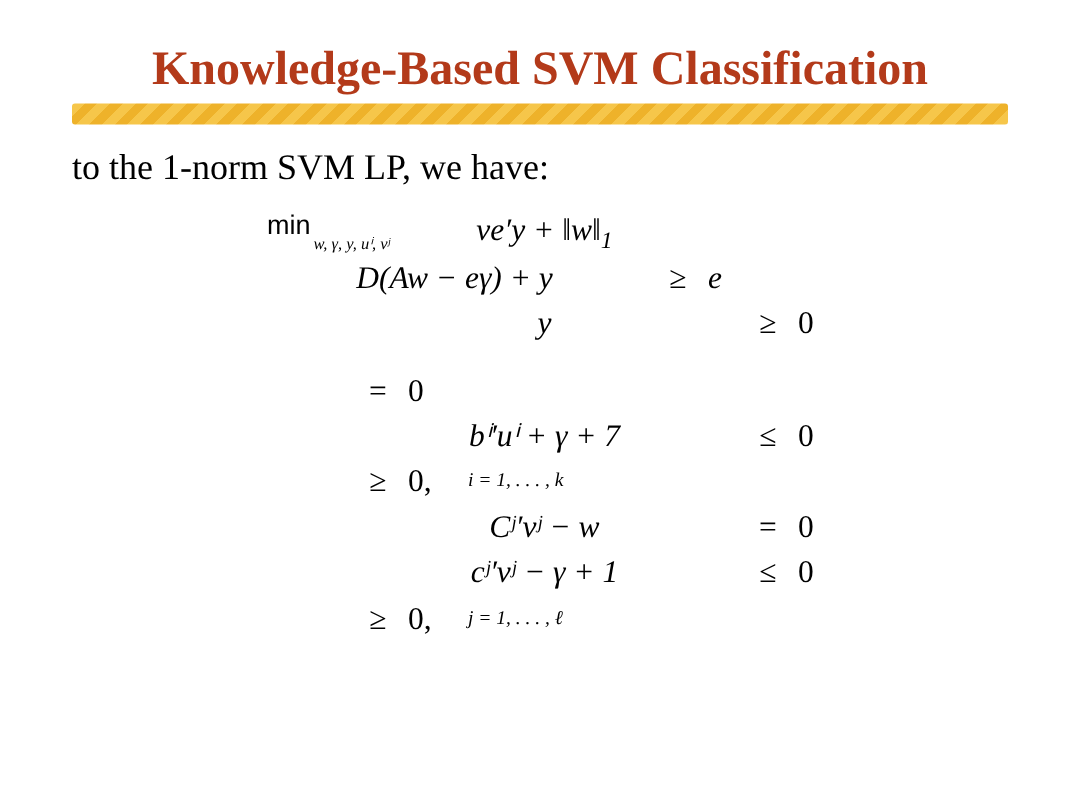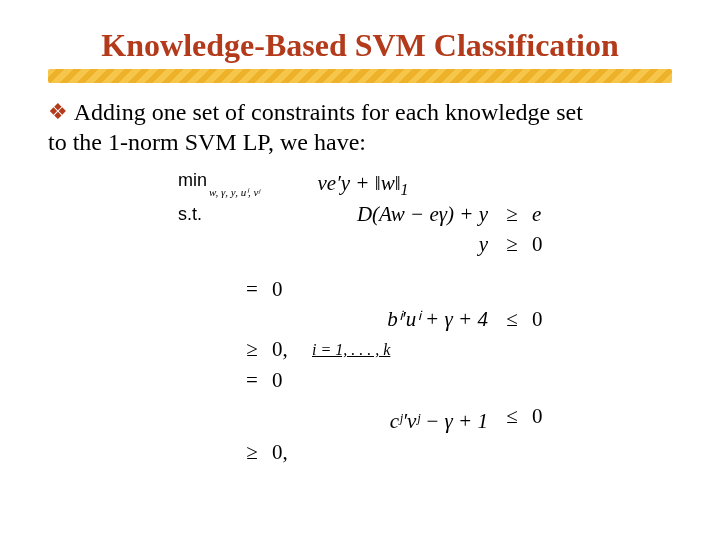--- a/index.html
+++ b/index.html
@@ -65,36 +65,35 @@
     white-space: nowrap;
   }
   .math-row .col-label {
     width: 60px;
     text-align: left;
     font-family: Arial, Helvetica, sans-serif;
     font-size: 18px;
   }
   .math-row .col-left {
     width: 250px;
-    text-align: right;
+    text-align: center;
     padding-right: 10px;
   }
   .math-row .col-op {
     width: 28px;
     text-align: center;
   }
   .math-row .col-right {
     min-width: 30px;
     text-align: left;
     padding-left: 6px;
   }
   .math-row .col-tail {
     padding-left: 10px;
-    font-size: 16px;
-    text-decoration: underline;
+    font-size: 13px;
   }
   .subscript-stack {
     display: inline-block;
     font-size: 11px;
     line-height: 1.05;
     vertical-align: -10px;
     text-align: center;
     font-style: italic;
     font-family: "Times New Roman", serif;
     margin-left: 2px;
@@ -105,40 +104,36 @@
   sub { font-size: 0.75em; line-height: 0; }
 </style>
 </head>
 <body>
 
 <div class="slide">
 
   <div class="title">Knowledge-Based SVM Classification</div>
   <div class="underline"></div>
 
-  <p class="body-line">
-    <span class="bullet">❖</span><span>Adding one set of constraints for each knowledge set</span>
-  </p>
   <p class="body-line">to the 1-norm SVM  LP, we have:</p>
 
   <div class="math-block">
 
     <div class="math-row">
       <span class="col-label">
         <span>min</span><span class="subscript-stack">w, γ, y, uⁱ, vʲ</span>
       </span>
       <span class="col-left" style="text-align:center; font-style:italic;">
         <span>νe′y + ‖w‖</span><sub>1</sub>
       </span>
       <span class="col-op"></span>
       <span class="col-right"></span>
     </div>
 
     <div class="math-row">
-      <span class="col-label">s.t.</span>
       <span class="col-left" style="font-style:italic;">D(Aw − eγ) + y</span>
       <span class="col-op">≥</span>
       <span class="col-right" style="font-style:italic;">e</span>
     </div>
 
     <div class="math-row">
       <span class="col-label"></span>
       <span class="col-left" style="font-style:italic;">y</span>
       <span class="col-op">≥</span>
       <span class="col-right">0</span>
@@ -147,45 +142,47 @@
     <div class="spacer"></div>
 
     <div class="math-row">
       <span class="col-label"></span>
       <span class="col-op">=</span>
       <span class="col-right">0</span>
     </div>
 
     <div class="math-row">
       <span class="col-label"></span>
-      <span class="col-left" style="font-style:italic;">bⁱ′uⁱ + γ + 4</span>
+      <span class="col-left" style="font-style:italic;">bⁱ′uⁱ + γ + 7</span>
       <span class="col-op">≤</span>
       <span class="col-right">0</span>
     </div>
 
     <div class="math-row">
       <span class="col-label"></span>
       <span class="col-op">≥</span>
       <span class="col-right">0,</span>
       <span class="col-tail" style="font-style:italic;">i = 1, . . . , k</span>
     </div>
 
     <div class="math-row">
       <span class="col-label"></span>
+      <span class="col-left" style="font-style:italic;">Cʲ′vʲ − w</span>
       <span class="col-op">=</span>
       <span class="col-right">0</span>
     </div>
 
     <div class="math-row">
       <span class="col-label"></span>
-      <span class="col-left" style="font-style:italic;margin-top:11px;">cʲ′vʲ − γ + 1</span>
+      <span class="col-left" style="font-style:italic;">cʲ′vʲ − γ + 1</span>
       <span class="col-op">≤</span>
       <span class="col-right">0</span>
     </div>
 
     <div class="math-row">
       <span class="col-label"></span>
       <span class="col-op">≥</span>
       <span class="col-right">0,</span>
+      <span class="col-tail" style="font-style:italic;">j = 1, . . . , ℓ</span>
     </div>
 
   </div>
 </div>
 
 </body></html>

